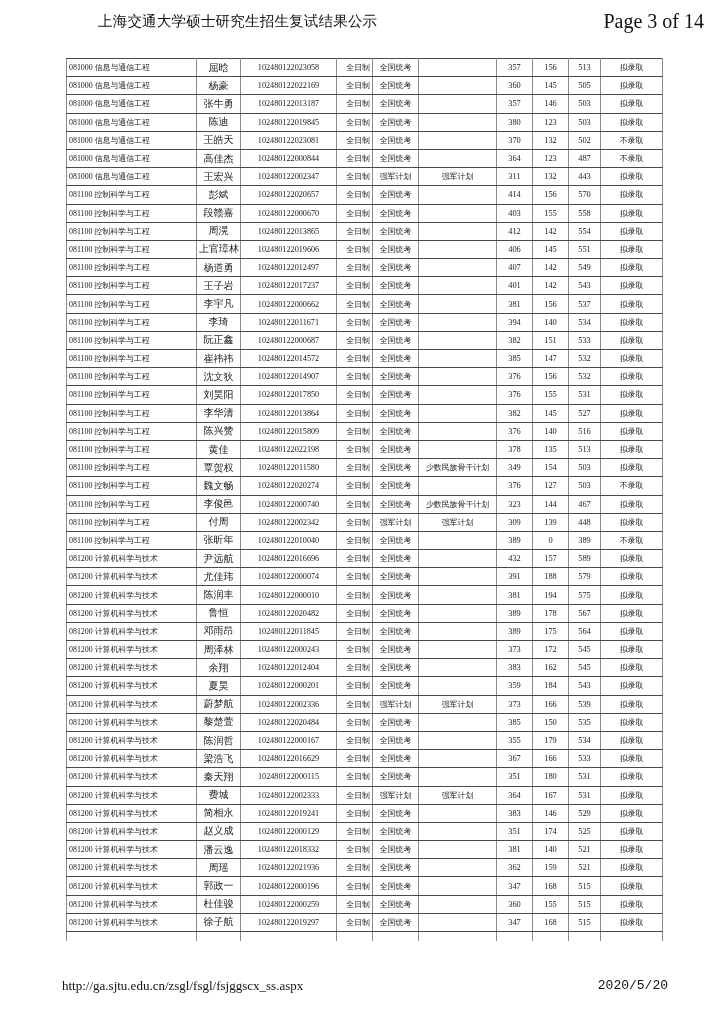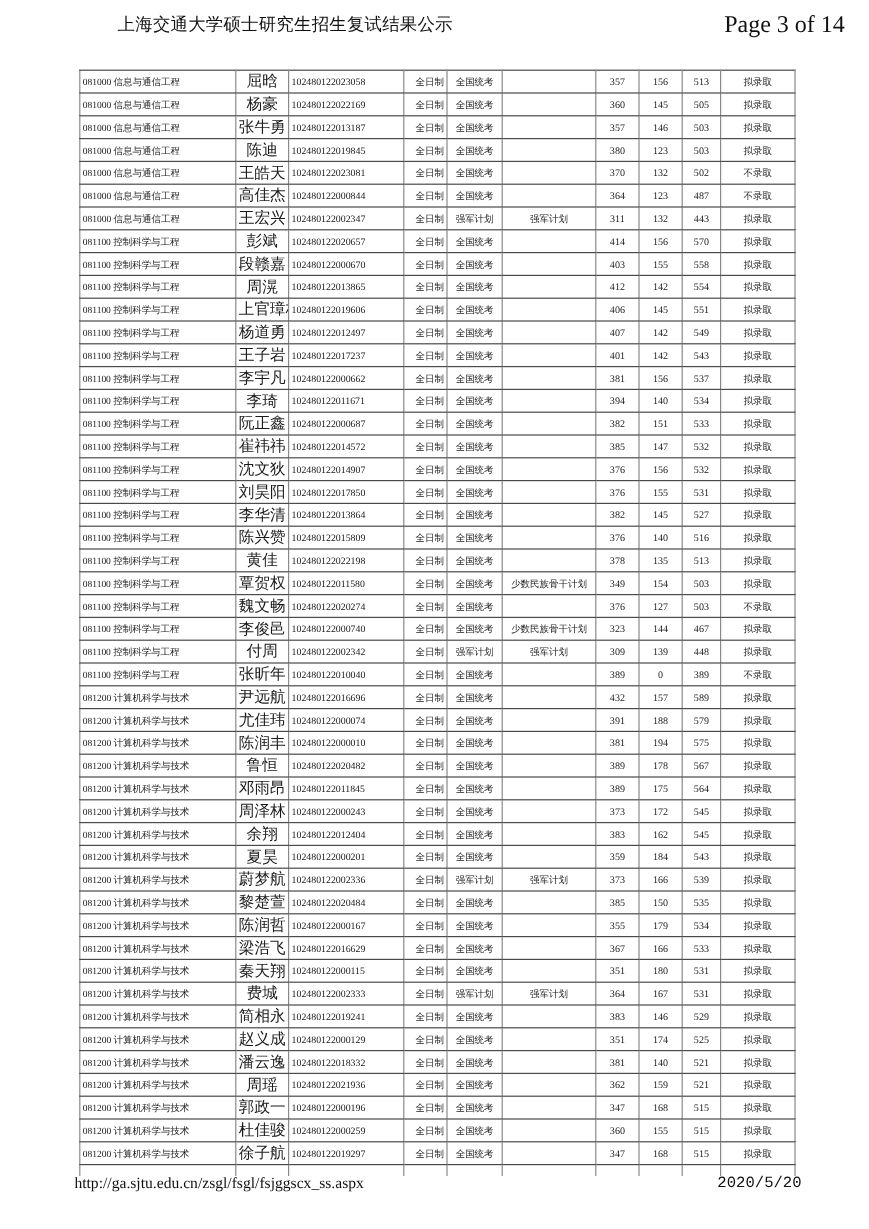--- a/index.html
+++ b/index.html
@@ -82,22 +82,22 @@
     border-top: 1px solid #4a4a4a;
   }
   table.results td.first {
     border-left: 1px solid #8a8a8a;
   }
   table.results td.last {
     border-right: 1px solid #8a8a8a;
   }
 
   td.major  { text-align: left;  font-size: 7.9px; padding-left: 3px; margin-top: 32px; }
-  td.name   { text-align: center; font-size: 13px; margin-top: 20px; }
-  td.id     { text-align: left; font-size: 8.2px; font-family: "Liberation Serif", serif; }
+  td.name   { text-align: center; font-size: 10px; margin-top: 20px; }
+  td.id     { text-align: center; font-size: 8.2px; font-family: "Liberation Serif", serif; }
   td.mode   { text-align: right; font-size: 7.9px; }
   td.type   { text-align: center; font-size: 7.9px; }
   td.plan   { text-align: center; font-size: 7.9px; }
   td.num    { text-align: center; font-size: 8.4px; }
   td.result { text-align: center;  font-size: 7.9px; padding-left: 3px; }
 
   
   tr.spacer td {
     height: 9px;
     border-bottom: none;

